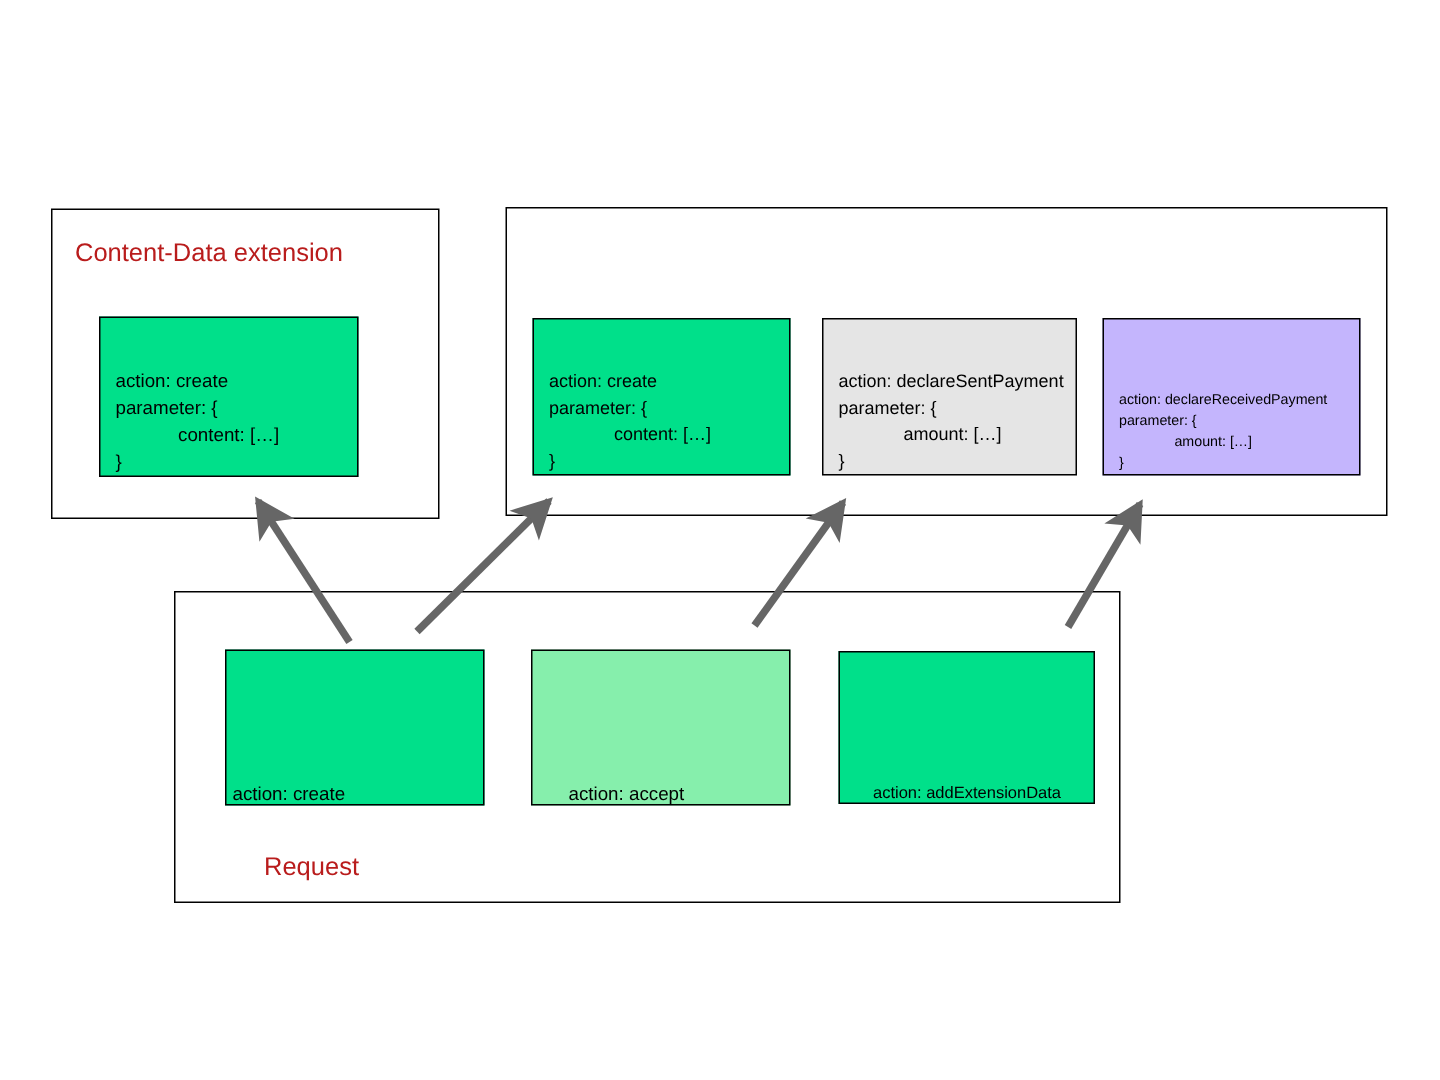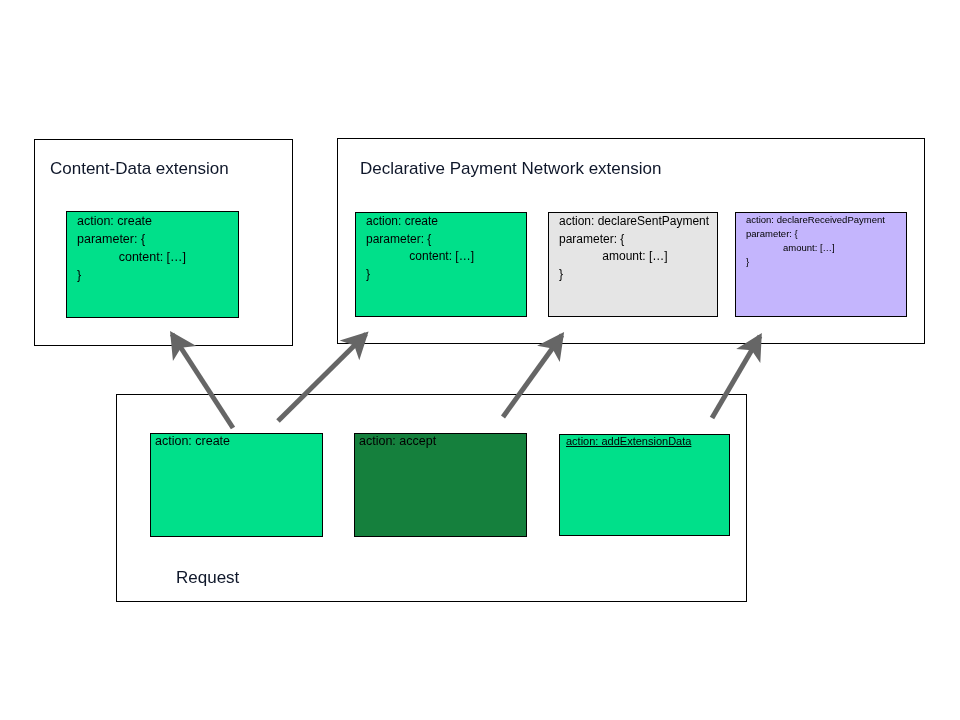--- a/index.html
+++ b/index.html
@@ -21,30 +21,30 @@
   .group-box {
     position: absolute;
     border: 1.5px solid #000000;
     background: transparent;
     box-sizing: border-box;
   }
   .group-title {
     position: absolute;
     font-size: 17px;
     line-height: 1.2;
-    color: #0f172a;
+    color: #b91c1c;
     white-space: nowrap;
   }
   .code-box {
     position: absolute;
     box-sizing: border-box;
     border: 1.2px solid #000000;
     display: flex;
     flex-direction: column;
-    justify-content: flex-start;
+    justify-content: flex-end;
   }
   .code-lines {
     white-space: pre;
     color: #000000;
     font-family: "Liberation Sans", sans-serif;
   }
   .code-box.pad-left .code-lines { padding-left: 10px; }
   .fs13 { font-size: 12.5px; line-height: 18px; }
   .fs12 { font-size: 12px; line-height: 17.5px; }
   .fs10 { font-size: 9.5px; line-height: 14px; }
@@ -67,21 +67,20 @@
   <div class="group-box" style="left:34px; top:139px; width:259px; height:207px;"></div>
   <div class="group-title" style="left:50px; top:159px;">Content-Data extension</div>
   <div class="code-box pad-left" style="left:66px; top:211px; width:173px; height:107px; background:#00E08A;">
     <div class="code-lines fs13">action: create
 parameter: {
             content: […]
 }</div>
   </div>
 
   <div class="group-box" style="left:337px; top:138px; width:588px; height:206px;"></div>
-  <div class="group-title" style="left:360px; top:159px;">Declarative Payment Network extension</div>
 
   <div class="code-box pad-left" style="left:355px; top:212px; width:172px; height:105px; background:#00E08A;">
     <div class="code-lines fs12">action: create
 parameter: {
              content: […]
 }</div>
   </div>
 
   <div class="code-box pad-left" style="left:548px; top:212px; width:170px; height:105px; background:#e5e5e5;">
     <div class="code-lines fs12">action: declareSentPayment
@@ -97,26 +96,26 @@
 }</div>
   </div>
 
   <div class="group-box" style="left:116px; top:394px; width:631px; height:208px;"></div>
   <div class="group-title" style="left:176px; top:568px;">Request</div>
 
   <div class="code-box pad-left" style="left:150px; top:433px; width:173px; height:104px; background:#00E08A;">
     <div class="code-lines fs13c" style="padding-left:4px;">action: create</div>
   </div>
 
-  <div class="code-box pad-left" style="left:354px; top:433px; width:173px; height:104px; background:#15803d;">
+  <div class="code-box pad-left" style="left:354px; top:433px; width:173px; height:104px; background:#86efac;padding-left:20px;">
     <div class="code-lines fs13c" style="padding-left:4px;">action: accept</div>
   </div>
 
   <div class="code-box pad-left" style="left:559px; top:434px; width:171px; height:102px; background:#00E08A;">
-    <div class="code-lines fs11c" style="padding-left:6px;text-decoration:underline;">action: addExtensionData</div>
+    <div class="code-lines fs11c" style="padding-left:22px;">action: addExtensionData</div>
   </div>
 
   <svg class="arrow-layer" viewBox="0 0 960 720">
     <defs>
       <marker id="ah" viewBox="0 0 12 12" refX="9.6" refY="6" markerWidth="6.2" markerHeight="6.2" orient="auto-start-reverse">
         <path d="M 0.6 0.6 L 11 6 L 0.6 11.4 L 3.2 6 Z" fill="#666666"></path>
       </marker>
     </defs>
 
     <g>

